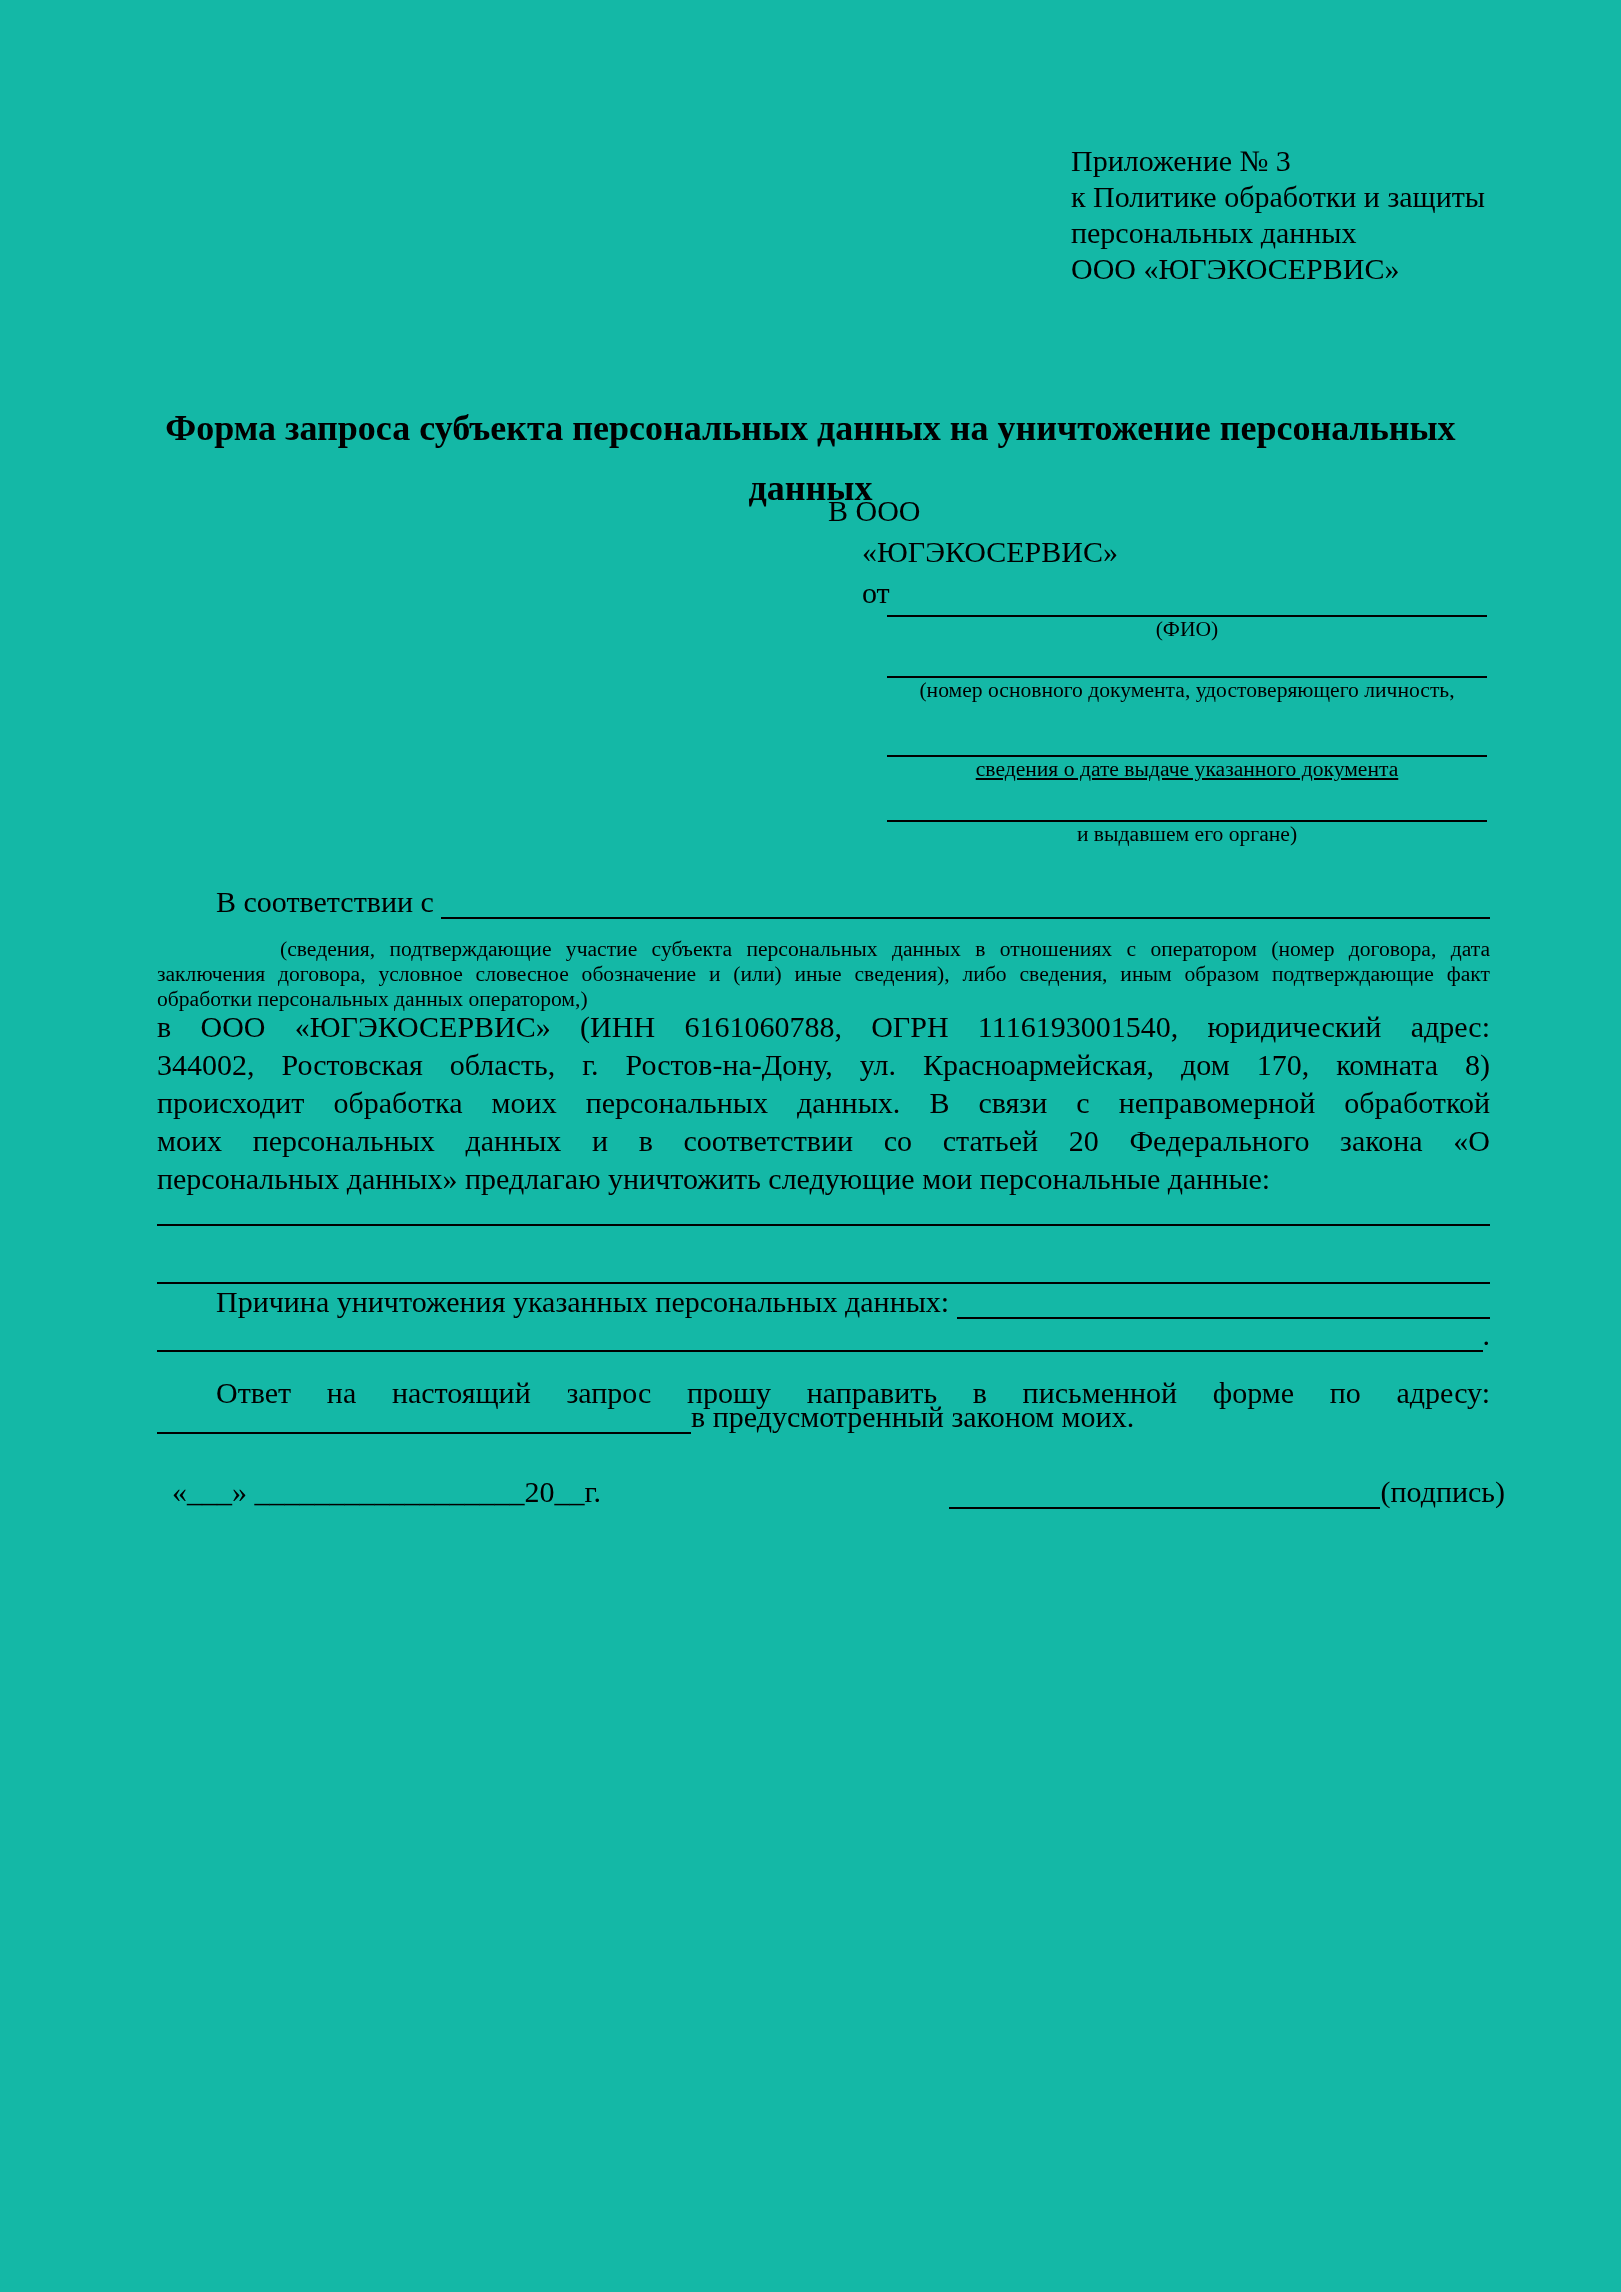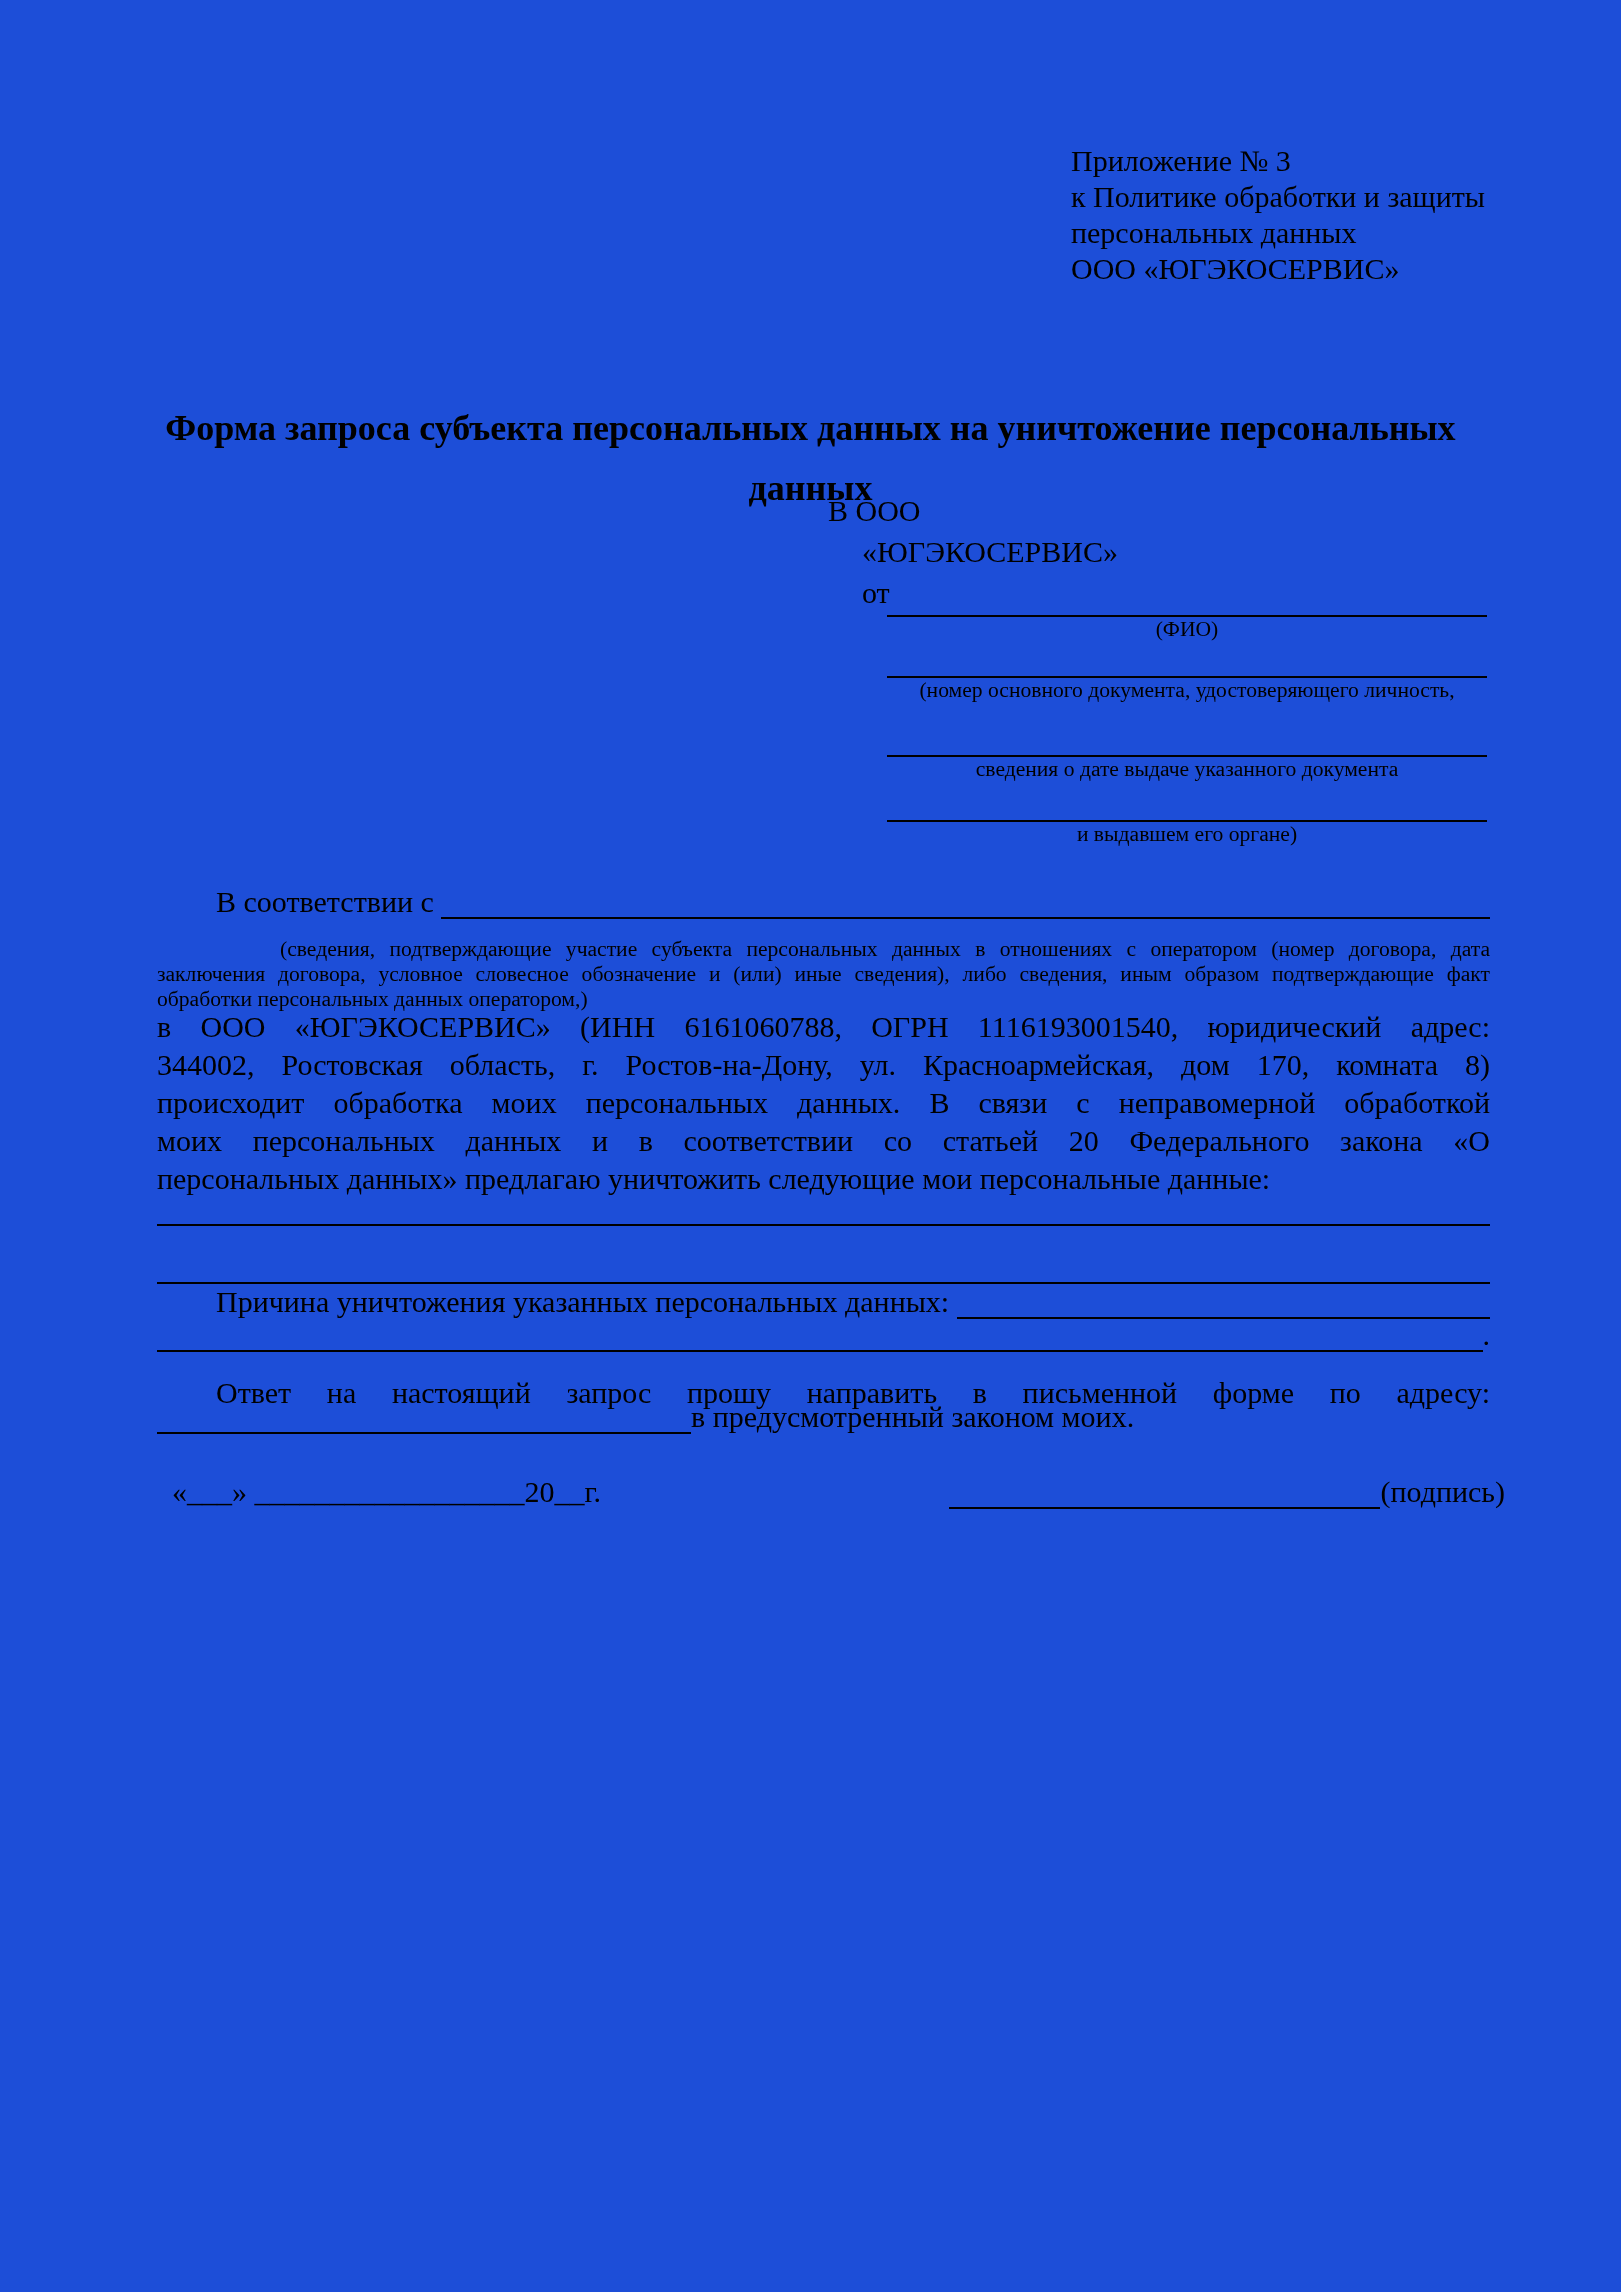--- a/index.html
+++ b/index.html
@@ -4,21 +4,21 @@
 <style>
   html, body {
     margin: 0;
     padding: 0;
     background: #ffffff;
   }
   .page {
     position: relative;
     width: 1621px;
     height: 2293px;
-    background: #1d4ed8;
+    background: #14b8a6;
     color: #000000;
     font-family: "Liberation Serif", "DejaVu Serif", serif;
     overflow: hidden;
   }
   .abs { position: absolute; }
 
   
   .header-note {
     left: 1071px; top: 143px;
     font-size: 30px; line-height: 36px;
@@ -48,21 +48,21 @@
     height: 26.5px;
     border-bottom: 2.9px solid #000;
   }
   .field-caption {
     font-size: 21.6px; line-height: 25.5px;
     text-align: center;
     white-space: nowrap;
   }
   .f1 { margin-bottom: 7.8px; }
   .f2 { margin-bottom: 25px; }
-  .f3 { margin-bottom: 10.8px; }
+  .f3 { margin-bottom: 10.8px; text-decoration: underline; }
 
   .blank { border-bottom: 2.9px solid #000; }
   .grow { flex: 1 1 auto; }
   .fillrow {
     display: flex;
     align-items: flex-end;
     font-size: 30px;
   }
   .fillrow > span { white-space: nowrap; }
 

